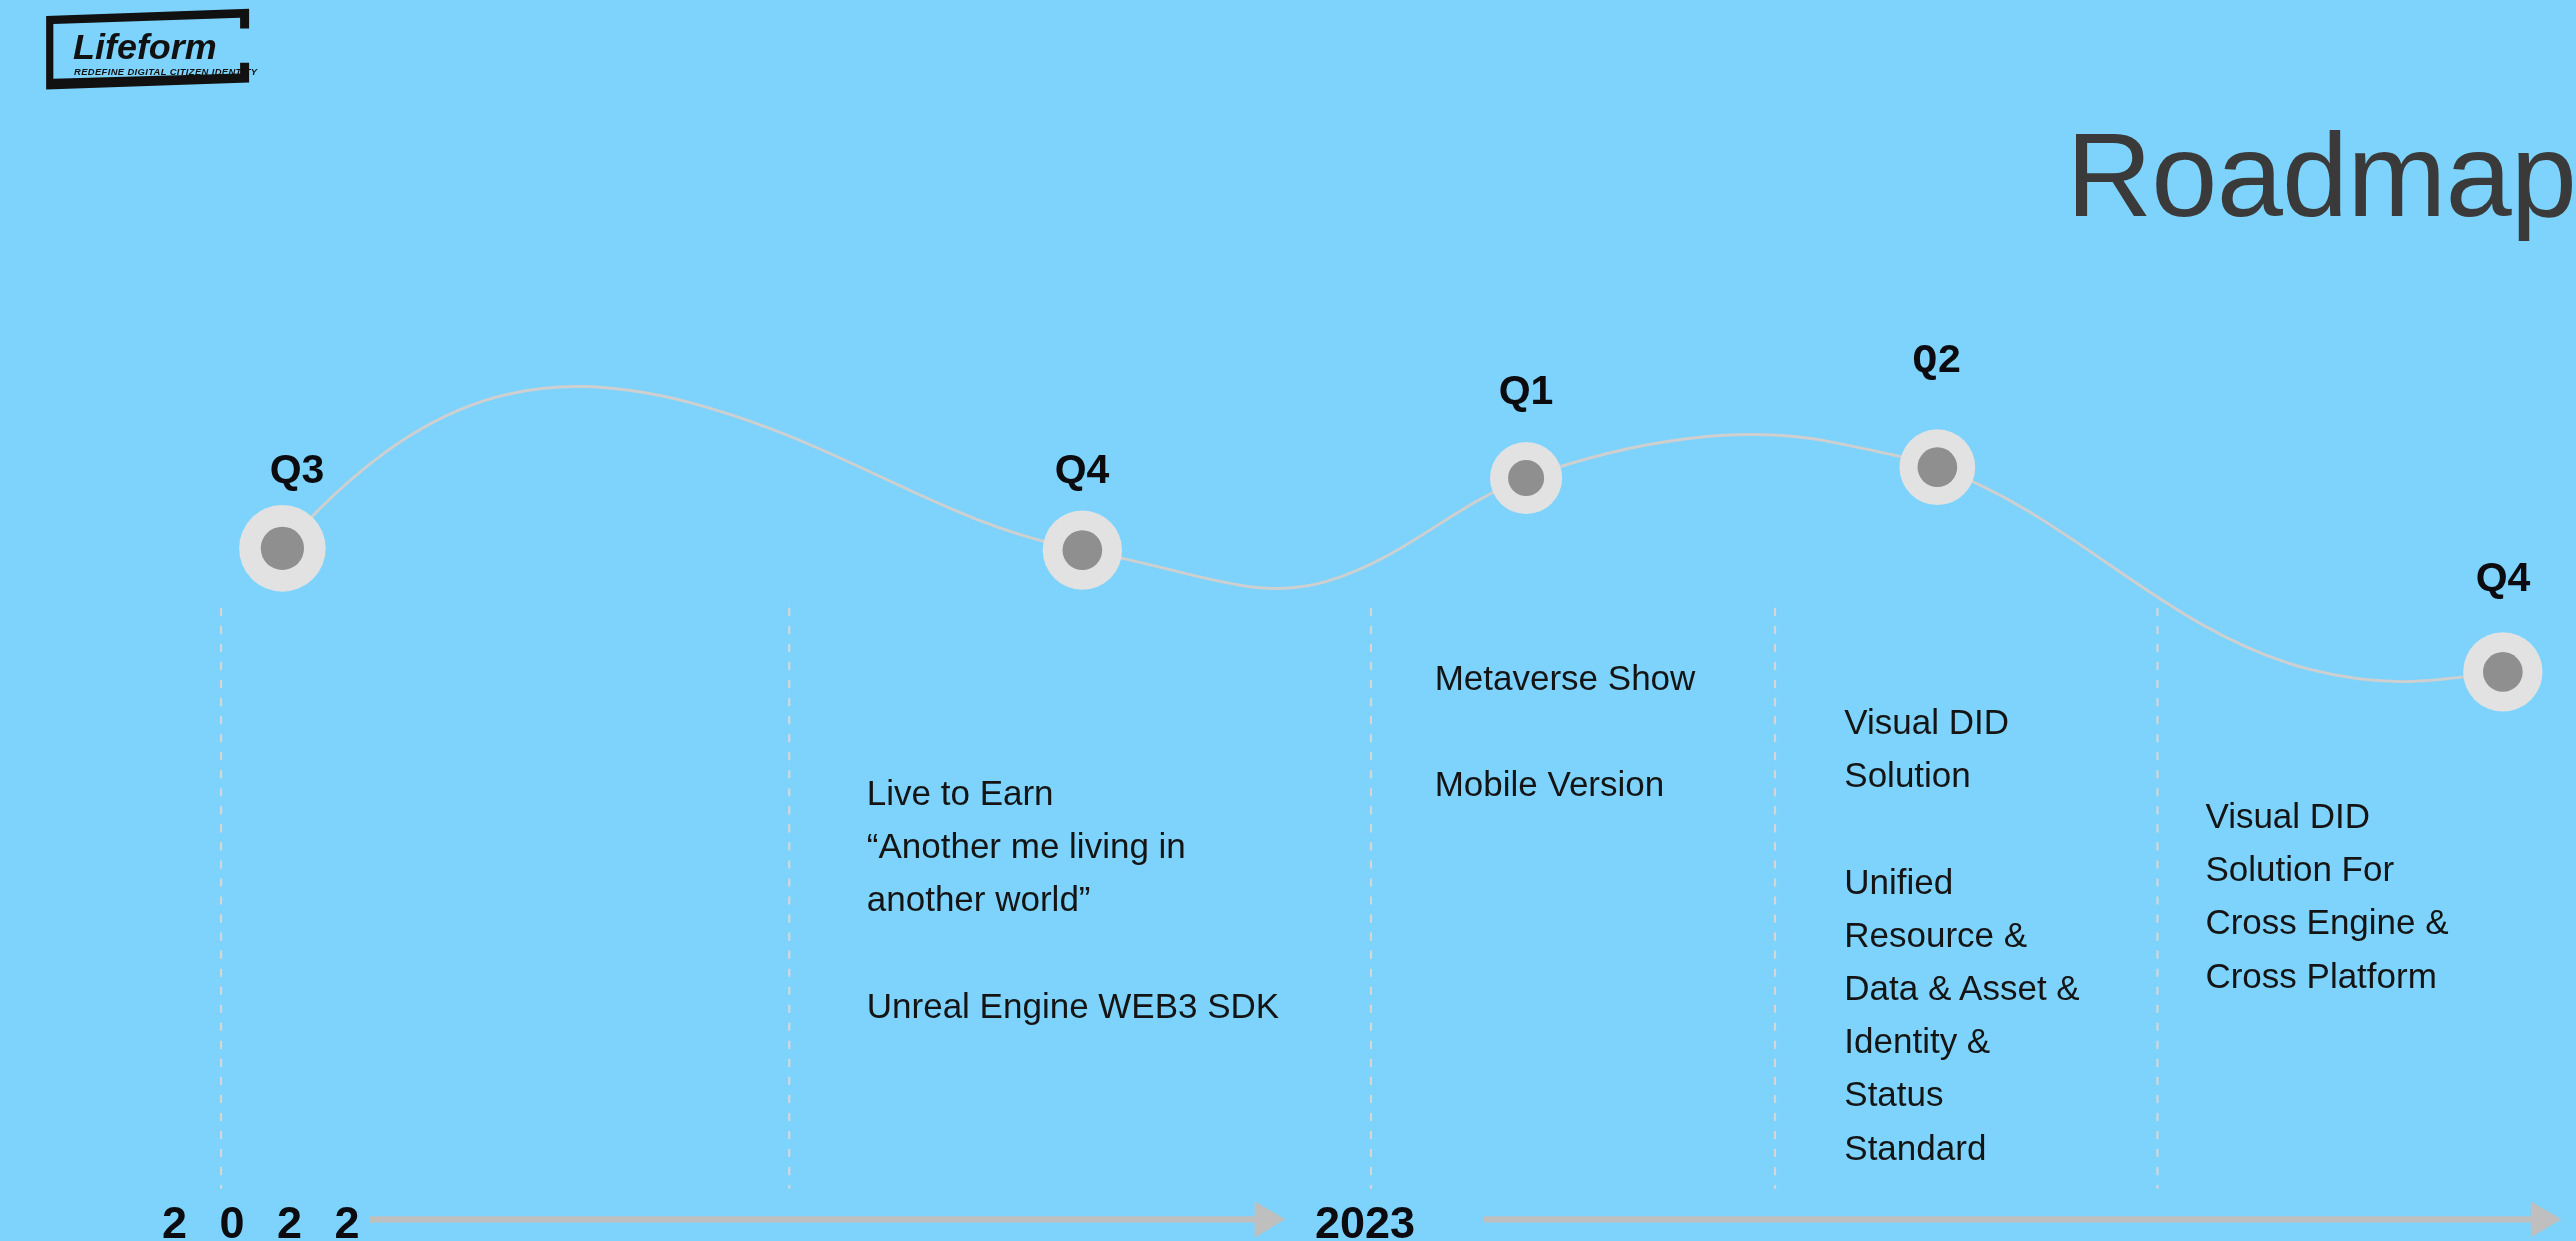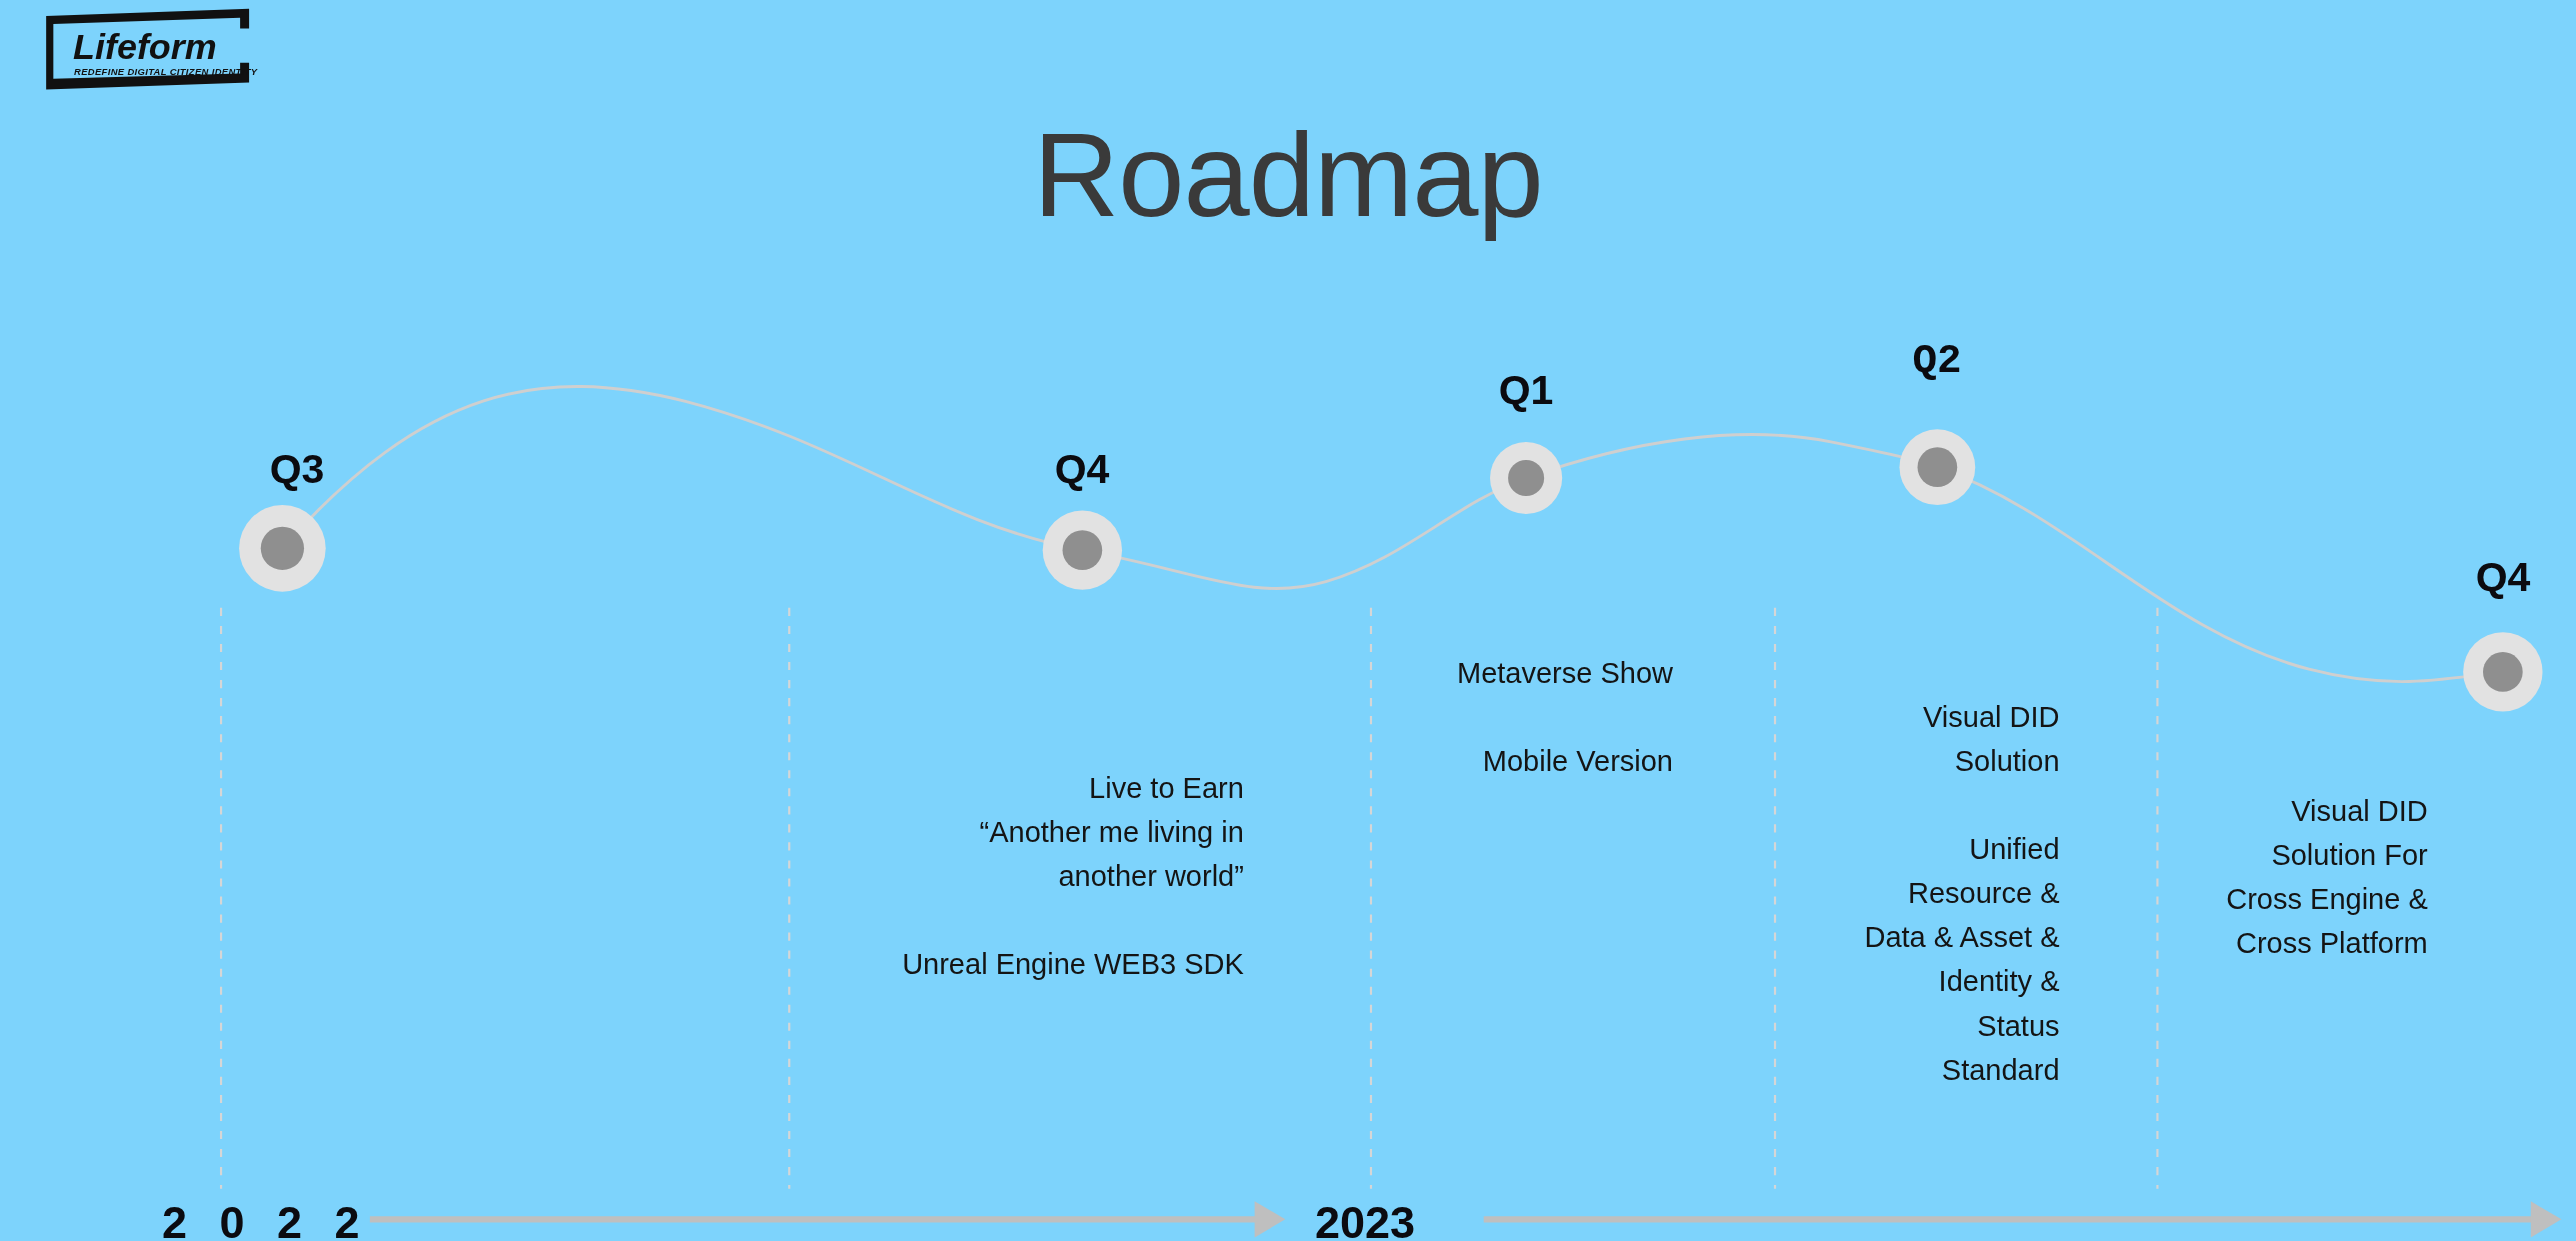--- a/index.html
+++ b/index.html
@@ -28,21 +28,21 @@
     height: 88px;
   }
   #logo svg { display: block; }
 
   
   #page-title {
     position: absolute;
     left: 0;
     top: 115px;
     width: 2576px;
-    text-align: center;
+    text-align: right;
     font-size: 119px;
     font-weight: 400;
     letter-spacing: -0.9px;
     color: #3a3a3a;
     line-height: 1;
   }
 
   
   #wave-layer {
     position: absolute;
@@ -60,22 +60,22 @@
     font-weight: 700;
     color: #0b0b10;
     line-height: 1;
     white-space: nowrap;
     transform: translateX(-50%);
   }
 
   
   .col-text {
     position: absolute;
-    text-align: right;
-    font-size: 29px;
+    text-align: left;
+    font-size: 35px;
     line-height: 1.52;
     color: #141414;
     transform: translateX(-50%);
     white-space: pre-line;
   }
 
   
   .year-label {
     position: absolute;
     font-size: 45px;

